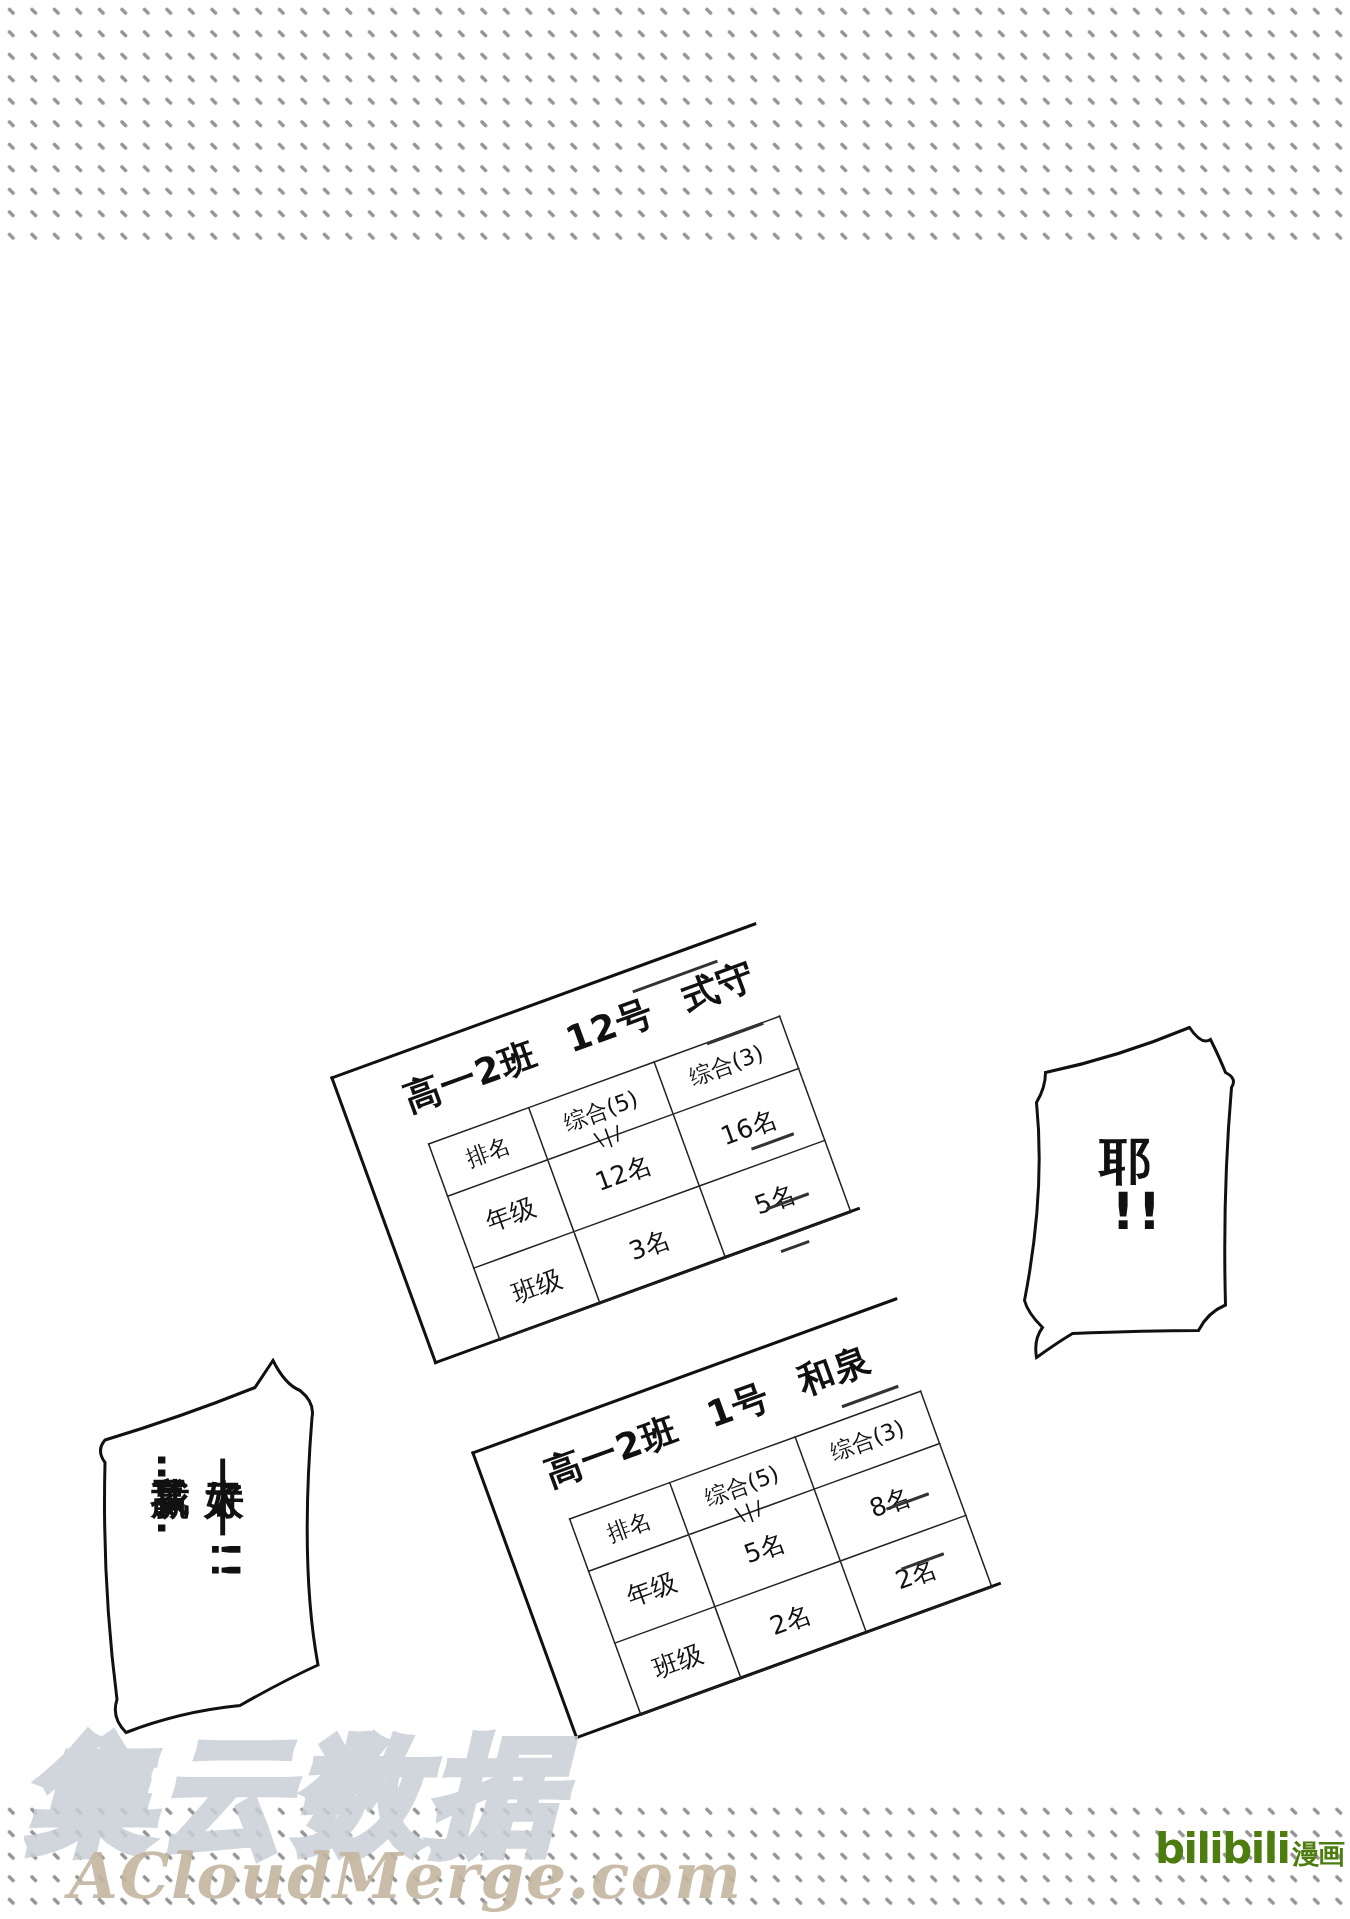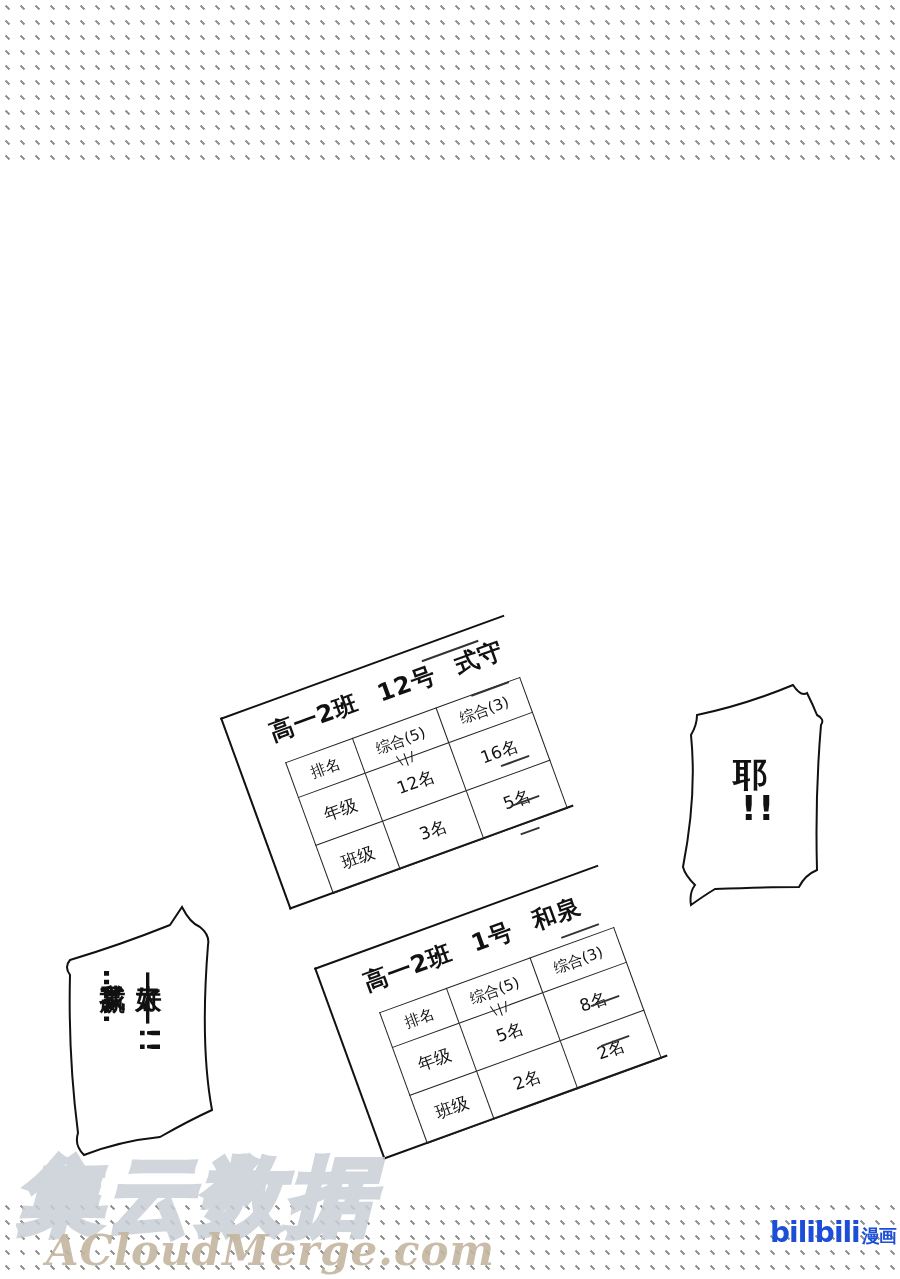--- a/index.html
+++ b/index.html
@@ -61,21 +61,21 @@
       -webkit-text-stroke:6px #c9cfd6; letter-spacing:6px;
       opacity:0.85; white-space:nowrap;font-style:italic;
     }
     .wm-en {
       position:absolute; left:6px; top:1226px;
       font-family:"DejaVu Serif", serif; font-style:italic; font-weight:bold;
       font-size:42px; color:#c4b6a0; opacity:0.9; white-space:nowrap; letter-spacing:1px;margin-left:40px;
     }
     .wm-bili {
       position:absolute; left:770px; top:1216px; font-size:28px; font-weight:bold;
-      color:#1d4ed8; white-space:nowrap; letter-spacing:-1px;
+      color:#4d7c0f; white-space:nowrap; letter-spacing:-1px;
     }
     .wm-bili small { font-size:18px; margin-left:2px; }
   </style>
 </head>
 <body>
 
 <div id="pattern-top" class="xpattern"></div>
 <div id="pattern-bottom" class="xpattern"></div>
 
 <div class="card" style="left:220px; top:718px; width:300px; height:200px; transform:rotate(-20deg);">

